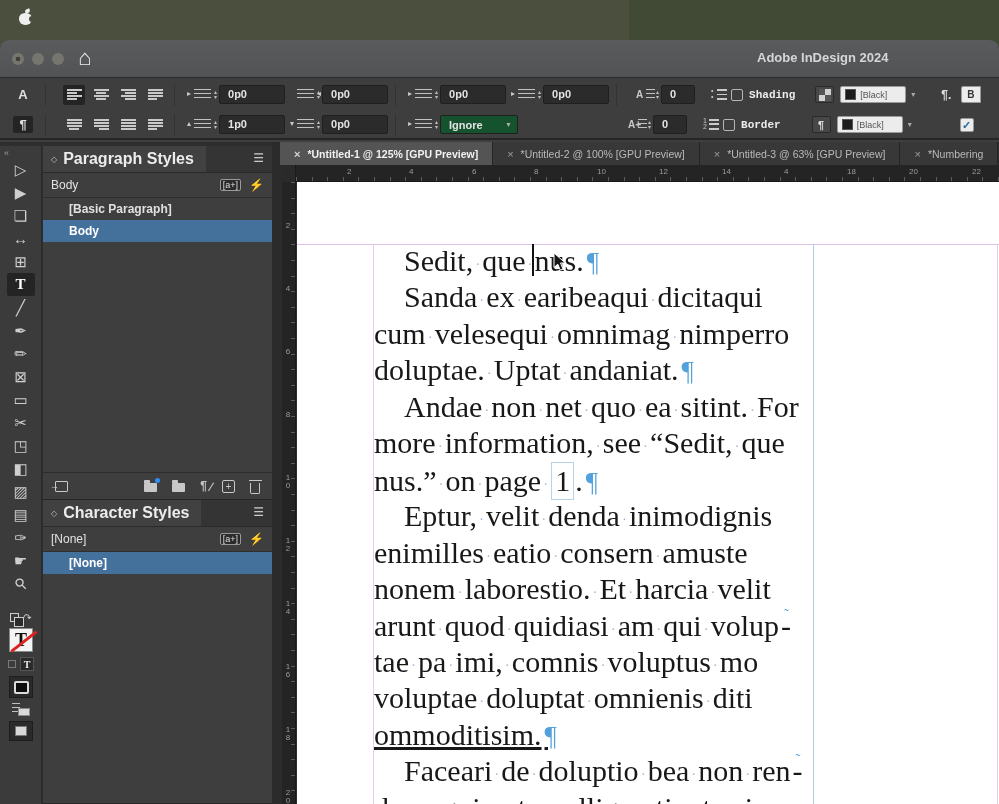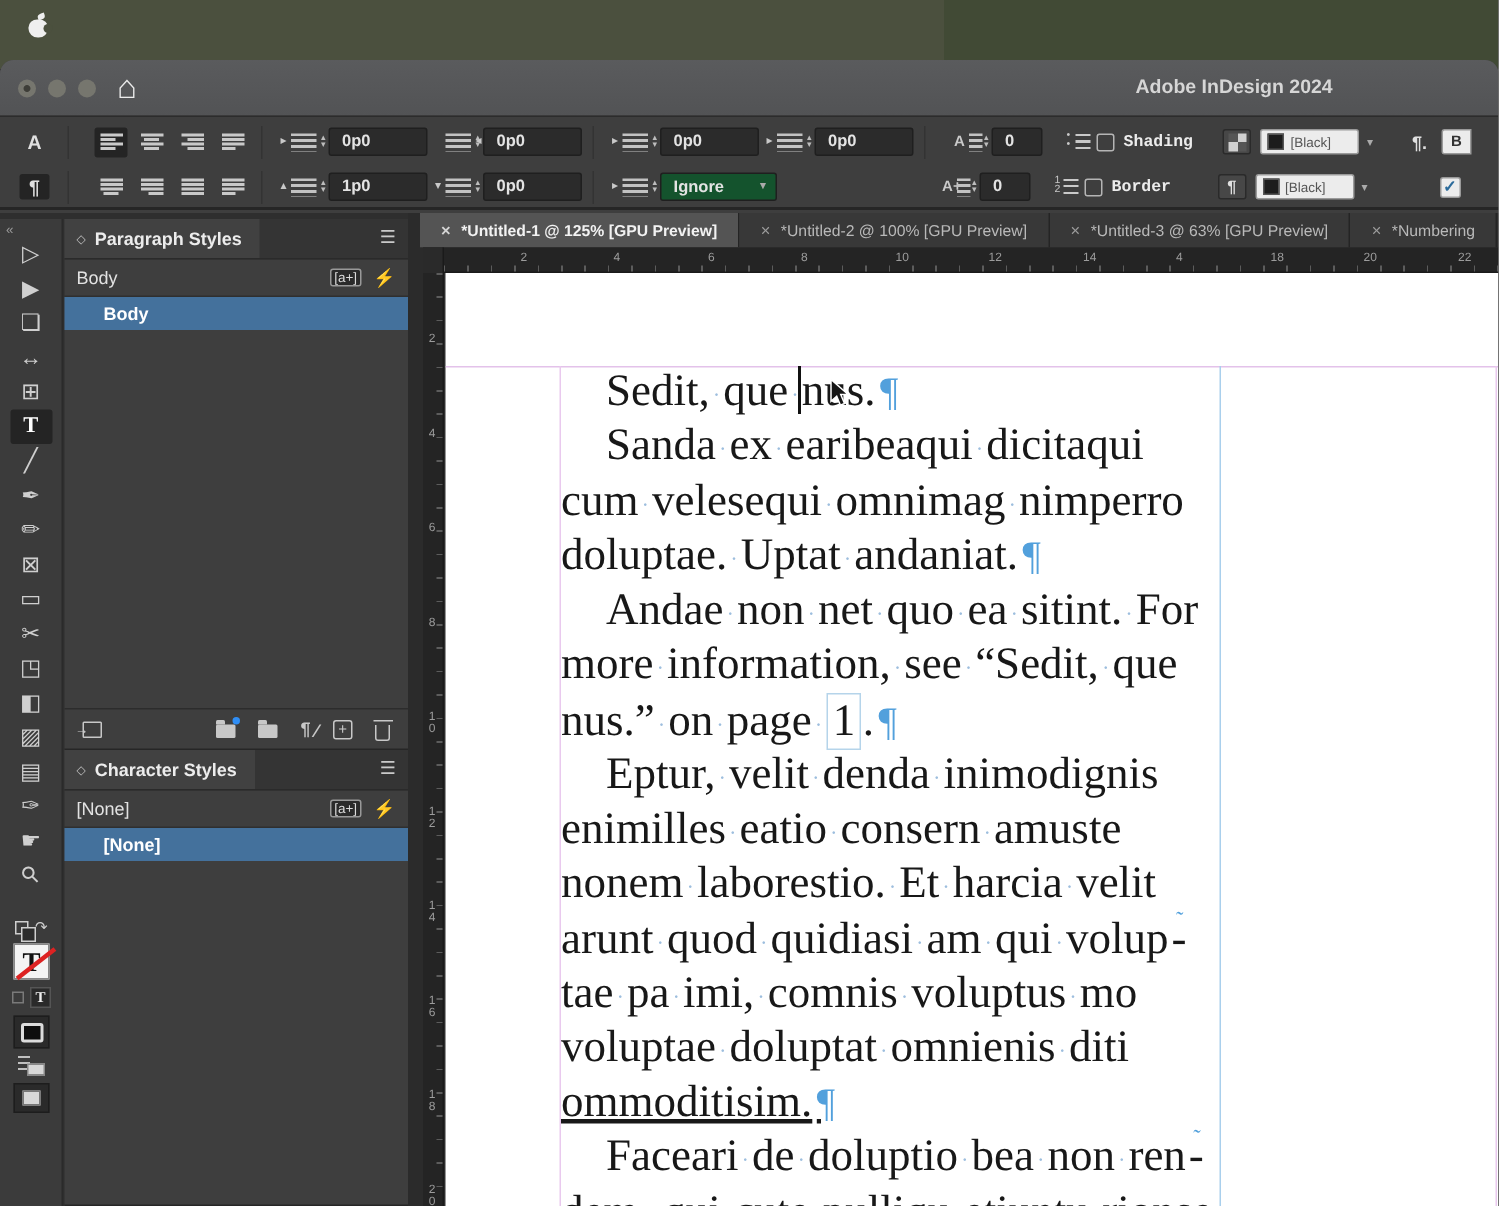--- a/index.html
+++ b/index.html
@@ -112,21 +112,21 @@
   .screenmode{ width:24px; height:20px; background:#2a2a2a; border:1px solid #1d1d1d; display:flex; align-items:center; justify-content:center; }
   .screenmode .pic{ width:12px; height:10px; background:#d8d8d8; border:1px solid #777; }
 
   
   .panels{ position:absolute; left:43px; top:4px; bottom:0; width:229px; background:#3e3e3e; display:flex; flex-direction:column; }
   .panel{ display:flex; flex-direction:column; border-bottom:1px solid #262626; }
   .panel.para{ height:354px; } .panel.char{ flex:1; }
   .phead{ height:27px; background:#343434; display:flex; align-items:stretch; border-bottom:1px solid #2a2a2a; }
   .ptab{ display:flex; align-items:center; gap:6px; background:#414141; padding:0 12px 0 8px; }
   .pcollapse{ color:#bbb; font-size:8px; }
-  .ptitle{ color:#ececec; font-size:12px; font-weight:bold; }
+  .ptitle{ color:#ececec; font-size:16px; font-weight:bold; }
   .pmenu{ margin-left:auto; color:#c9c9c9; font-size:12px; padding:5px 8px 0 0; }
   .pcur{ height:25px; display:flex; align-items:center; padding:0 8px; border-bottom:1px solid #2f2f2f; }
   .pcurname{ color:#e2e2e2; font-size:12px; flex:1; }
   .abadge{ background:#2b2b2b; border:1px solid #999; border-radius:2px; color:#ddd; font-size:9px; padding:0 2px; margin-right:8px; }
   .bolt{ color:#cfcfcf; font-size:12px; }
   .plist{ display:flex; flex-direction:column; }
   .prow{ height:22px; display:flex; align-items:center; padding-left:26px; padding-right:8px; color:#e0e0e0; font-size:12px; font-weight:bold; }
   .prow.sel{ background:#44719c; color:#fff; }
   .pfill{ flex:1; }
   .pfoot{ height:27px; border-top:1px solid #2c2c2c; display:flex; align-items:center; padding:0 12px; gap:15px; }
@@ -508,20 +508,23 @@
             </span>
             <span class="pmenu">☰</span>
           </div>
           <div class="pcur">
             <span class="pcurname">Body</span>
             <span class="abadge">[a+]</span>
             <span class="bolt">⚡</span>
           </div>
           <div class="plist">
 
+          <div class="prow">
+                <span>[Basic Paragraph]</span>
+              </div>
               <div class="prow sel">
                 <span>Body</span>
               </div>
             </div>
           <div class="pfill"></div>
           <div class="pfoot">
             <span class="imp">
                 <span>→</span>
               </span>
             <span class="footgrp">

